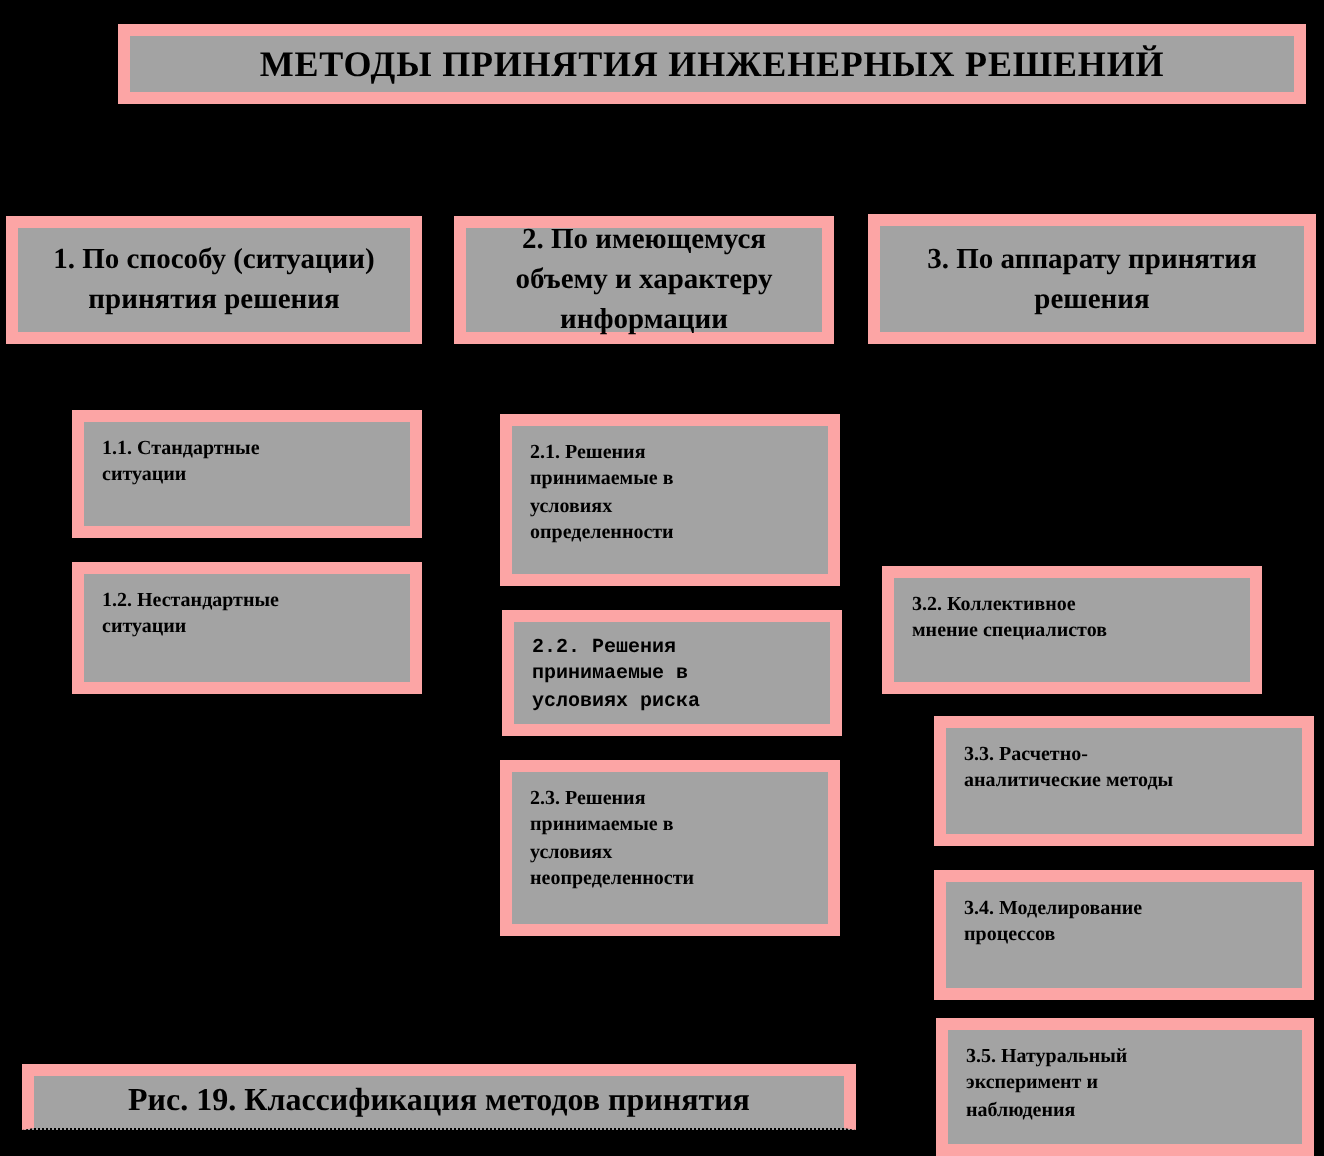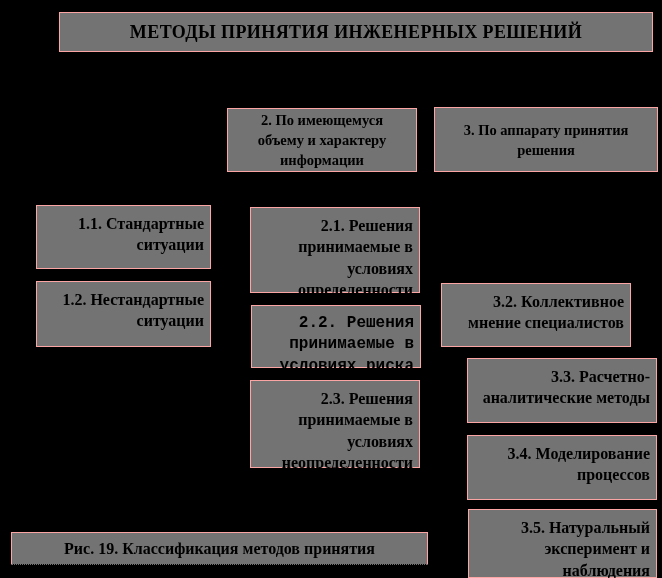--- a/index.html
+++ b/index.html
@@ -12,45 +12,45 @@
     width: 662px;
     height: 578px;
     background: #000000;
     overflow: hidden;
     font-family: "Liberation Serif", "DejaVu Serif", serif;
     font-weight: bold;
     color: #000000;
   }
   .box {
     position: absolute;
-    background: #737373;
-    border: 1px solid #fca5a5;
+    background: #a3a3a3;
+    border: 6px solid #fca5a5;
     box-sizing: border-box;
     white-space: pre-line;
   }
   .title-box {
     left: 59px; top: 12px; width: 594px; height: 40px;
     display: flex; align-items: center; justify-content: center;
     text-align: center;
     font-size: 18px;
     letter-spacing: 0.4px;
   }
   .hdr {
     display: flex; align-items: center; justify-content: center;
     text-align: center;
     font-size: 14.5px;
     line-height: 1.38;
   }
   .hdr-1 { left: 3px;   top: 108px; width: 208px; height: 64px; }
   .hdr-2 { left: 227px; top: 108px; width: 190px; height: 64px; }
   .hdr-3 { left: 434px; top: 107px; width: 224px; height: 65px; }
   .item {
-    font-size: 16px;
+    font-size: 10px;
     line-height: 1.34;
-    text-align: right;
+    text-align: left;
     padding: 7px 6px 0 9px;
   }
   .b-1-1 { left: 36px;  top: 205px; width: 175px; height: 64px; }
   .b-1-2 { left: 36px;  top: 281px; width: 175px; height: 66px; }
   .b-2-1 { left: 250px; top: 207px; width: 170px; height: 86px; }
   .b-2-2 { left: 251px; top: 305px; width: 170px; height: 63px; font-family: Liberation Mono, monospace; }
   .b-2-3 { left: 250px; top: 380px; width: 170px; height: 88px; }
   .b-3-1 { left: 467px; top: 206px; width: 190px; height: 65px; }
   .b-3-2 { left: 441px; top: 283px; width: 190px; height: 64px; }
   .b-3-3 { left: 467px; top: 358px; width: 190px; height: 65px; }
@@ -64,20 +64,22 @@
     border-bottom: 1px dotted #000000;
   }
 </style>
 </head>
 <body>
 
 <div class="canvas">
 
   <div class="box title-box">МЕТОДЫ ПРИНЯТИЯ ИНЖЕНЕРНЫХ РЕШЕНИЙ</div>
 
+  <div class="box hdr hdr-1">1. По способу (ситуации)
+принятия решения</div>
 
   <div class="box hdr hdr-2">2. По имеющемуся
 объему и характеру
 информации</div>
 
   <div class="box hdr hdr-3">3. По аппарату принятия
 решения</div>
 
   <div class="box item b-1-1">1.1. Стандартные
 ситуации</div>

